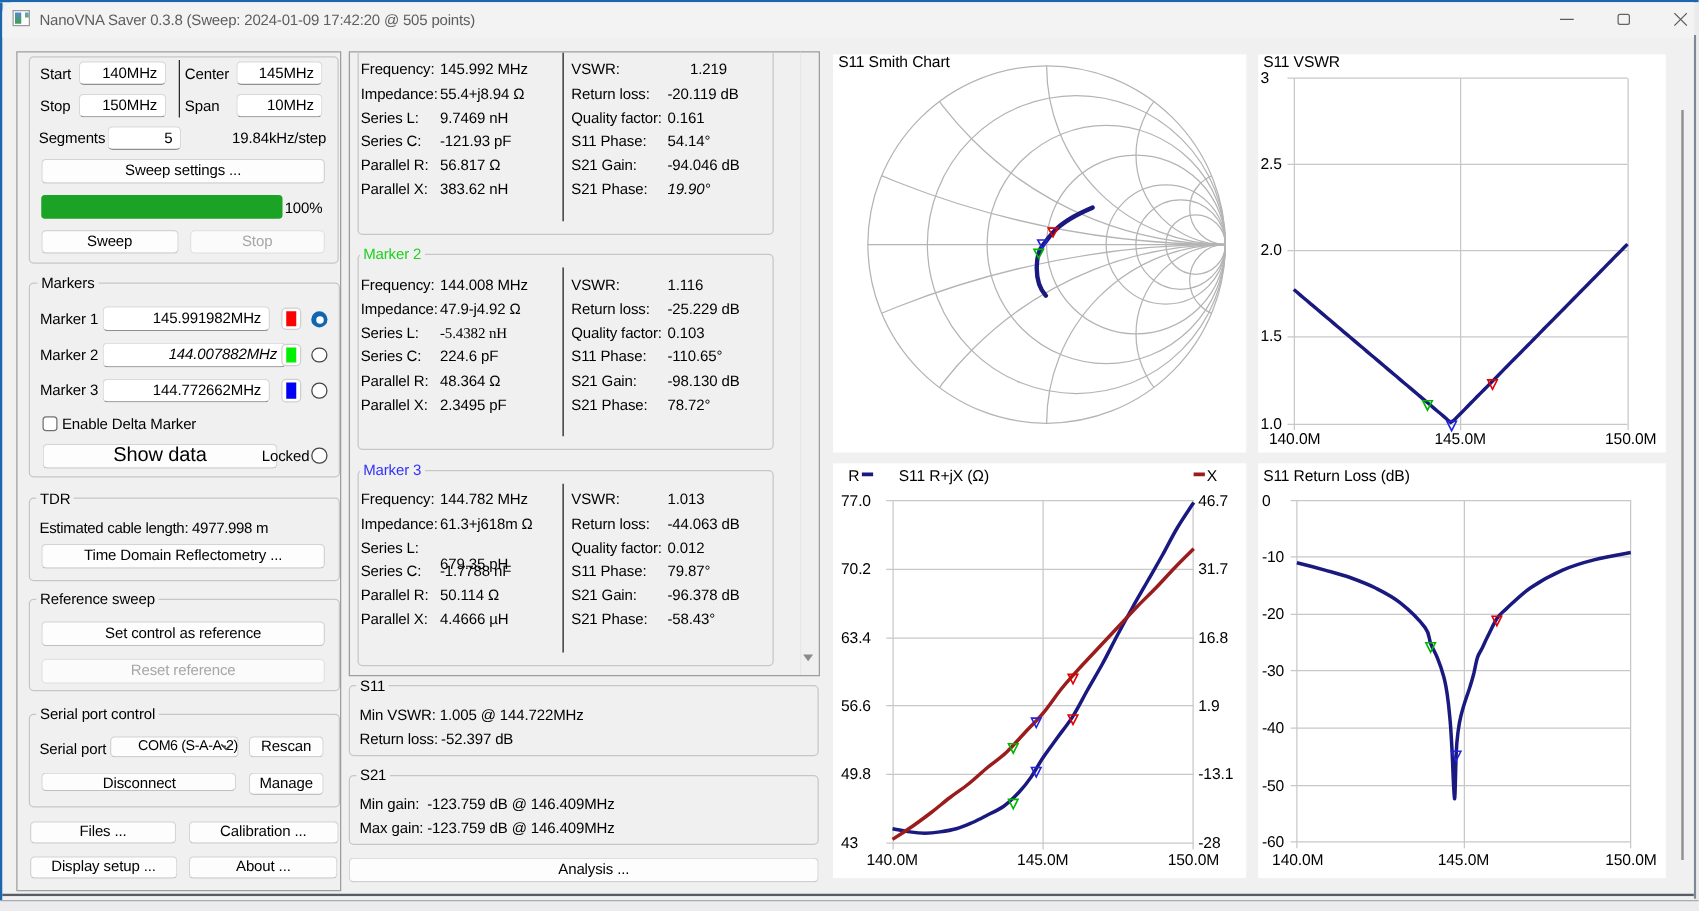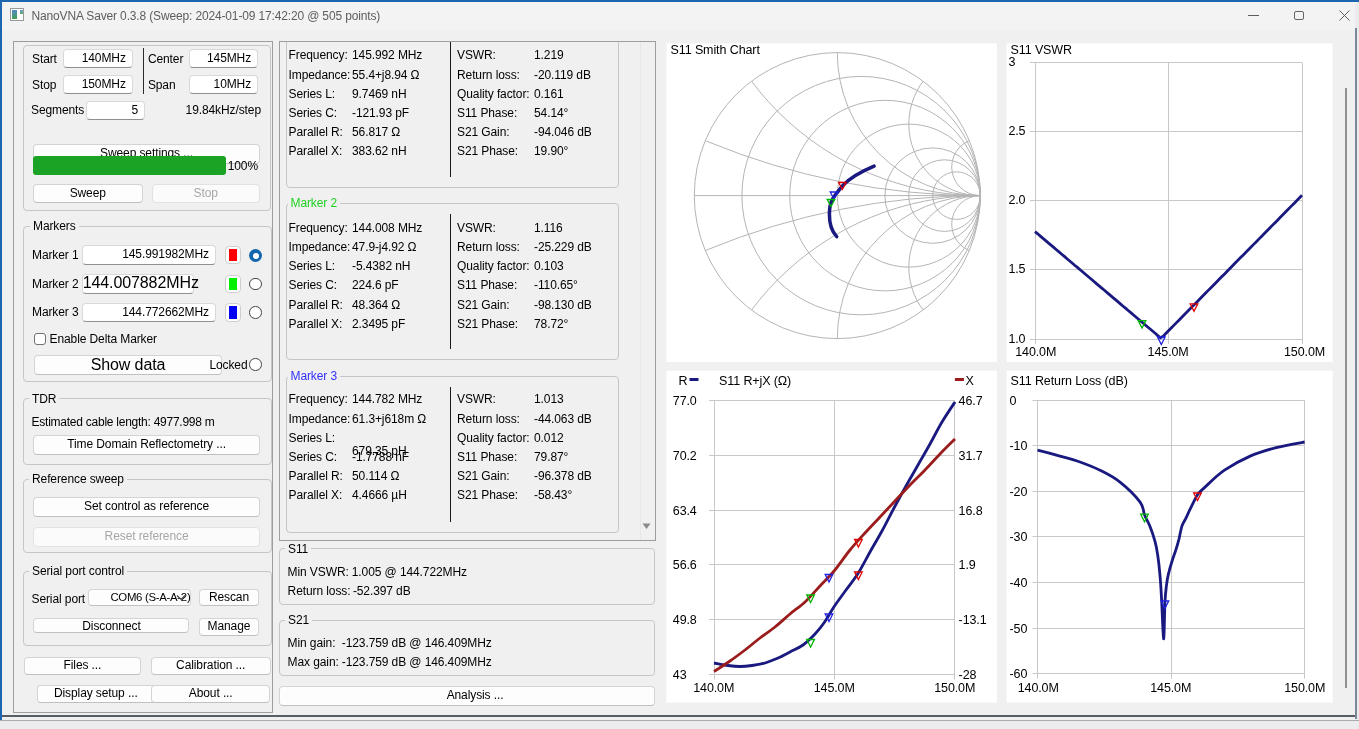--- a/index.html
+++ b/index.html
@@ -47,33 +47,33 @@
 <div class="lbl" style="left:147.9px;top:50.5px;">Center</div>
 <div class="inp" style="left:188.7px;top:49px;width:69.40000000000003px;height:19px;font-size:12px;line-height:16px;">145MHz</div>
 <div class="lbl" style="left:32px;top:76.5px;">Stop</div>
 <div class="inp" style="left:62.8px;top:75px;width:70.00000000000001px;height:19px;font-size:12px;line-height:16px;">150MHz</div>
 <div class="lbl" style="left:147.9px;top:76.5px;">Span</div>
 <div class="inp" style="left:188.7px;top:75px;width:69.40000000000003px;height:19px;font-size:12px;line-height:16px;">10MHz</div>
 <div class="abs" style="left:143px;top:48px;width:1px;height:46px;background:#2a2a2a;"></div>
 <div class="lbl" style="left:31px;top:102px;">Segments</div>
 <div class="inp" style="left:86px;top:100.5px;width:59px;height:19.0px;font-size:12px;line-height:16.0px;">5</div>
 <div class="lbl" style="right:1098px;top:102px;">19.84kHz/step</div>
-<div class="btn" style="left:33px;top:126.5px;width:227px;height:20.0px;font-size:12px;line-height:17.0px;margin-top:17px;">Sweep settings ...</div>
+<div class="btn" style="left:33px;top:126.5px;width:227px;height:20.0px;font-size:12px;line-height:17.0px;">Sweep settings ...</div>
 <div class="abs" style="left:33px;top:156px;width:193px;height:19px;background:#1aa325;border-radius:3px;"></div>
 <div class="lbl" style="right:1101px;top:157.5px;">100%</div>
 <div class="btn" style="left:33px;top:183.5px;width:109.5px;height:19.5px;font-size:12px;line-height:16.5px;">Sweep</div>
 <div class="btn dis" style="left:151.5px;top:183.5px;width:108.5px;height:19.5px;font-size:12px;line-height:16.5px;">Stop</div>
 <div class="gb" style="left:23px;top:225.5px;width:249px;height:156px;"></div>
 <div class="gbt" style="left:30px;top:220px;">Markers</div>
 <div class="lbl" style="left:32px;top:247.2px;">Marker 1</div>
 <div class="inp" style="left:81.7px;top:245.39999999999998px;width:134.3px;height:19.5px;font-size:12px;line-height:16.5px;">145.991982MHz</div>
 <div class="abs" style="left:224.5px;top:245.89999999999998px;width:16.5px;height:18.6px;background:#fff;border:1px solid #cfcfcf;border-radius:4px;"></div>
 <div class="abs" style="left:228.5px;top:248.89999999999998px;width:8.6px;height:12.6px;background:#ff0000;"></div>
 <div class="lbl" style="left:32px;top:275.8px;">Marker 2</div>
-<div class="inp" style="left:81.7px;top:274.0px;width:112px;height:19.5px;font-size:16px;line-height:16.5px;">144.007882MHz</div>
+<div class="inp" style="left:81.7px;top:274.0px;width:147px;height:19.5px;font-size:12px;line-height:16.5px;font-style:italic;">144.007882MHz</div>
 <div class="abs" style="left:224.5px;top:274.5px;width:16.5px;height:18.6px;background:#fff;border:1px solid #cfcfcf;border-radius:4px;"></div>
 <div class="abs" style="left:228.5px;top:277.5px;width:8.6px;height:12.6px;background:#00f000;"></div>
 <div class="lbl" style="left:32px;top:304.4px;">Marker 3</div>
 <div class="inp" style="left:81.7px;top:302.59999999999997px;width:134.3px;height:19.5px;font-size:12px;line-height:16.5px;">144.772662MHz</div>
 <div class="abs" style="left:224.5px;top:303.09999999999997px;width:16.5px;height:18.6px;background:#fff;border:1px solid #cfcfcf;border-radius:4px;"></div>
 <div class="abs" style="left:228.5px;top:306.09999999999997px;width:8.6px;height:12.6px;background:#0000f5;"></div>
 <div class="abs" style="left:248.9px;top:248.9px;width:13.6px;height:13.6px;border-radius:50%;background:#1166ad;"></div>
 <div class="abs" style="left:252.6px;top:252.6px;width:6.2px;height:6.2px;border-radius:50%;background:#fff;"></div>
 <div class="abs" style="left:249.4px;top:277.5px;width:12.6px;height:12.6px;border-radius:50%;border:1.2px solid #454545;background:#fff;"></div>
 <div class="abs" style="left:249.4px;top:306.09999999999997px;width:12.6px;height:12.6px;border-radius:50%;border:1.2px solid #454545;background:#fff;"></div>
@@ -95,71 +95,71 @@
 <div class="lbl" style="left:31.5px;top:590.5px;">Serial port</div>
 <div class="btn" style="left:88.3px;top:588.9px;width:103.1px;height:17.6px;text-align:right;padding-left:3px;line-height:15px;font-size:11.4px;letter-spacing:-0.3px;">COM6 (S-A-A-2)</div>
 <svg class="abs" style="left:176px;top:594px;" width="10" height="7" viewBox="0 0 10 7">
     <path d="M1 1.5 L5 5.5 L9 1.5" stroke="#444" stroke-width="1.2" fill="none"></path>
   </svg>
 <div class="btn" style="left:198.5px;top:588.9px;width:60.89999999999998px;height:17.600000000000023px;font-size:12px;line-height:14.600000000000023px;">Rescan</div>
 <div class="btn" style="left:33.4px;top:618.2px;width:156.1px;height:15px;font-size:12px;line-height:14.799999999999955px;">Disconnect</div>
 <div class="btn" style="left:198.5px;top:618.2px;width:60.89999999999998px;height:17.799999999999955px;font-size:12px;line-height:14.799999999999955px;">Manage</div>
 <div class="btn" style="left:23.6px;top:657.4px;width:117.70000000000002px;height:17.899999999999977px;font-size:12px;line-height:14.899999999999977px;">Files ...</div>
 <div class="btn" style="left:150.8px;top:657.4px;width:119.80000000000001px;height:17.899999999999977px;font-size:12px;line-height:14.899999999999977px;">Calibration ...</div>
-<div class="btn" style="left:23.6px;top:685px;width:118.4px;height:18px;font-size:12px;line-height:15px;margin-left:13px;">Display setup ...</div>
+<div class="btn" style="left:23.6px;top:685px;width:118.4px;height:18px;font-size:12px;line-height:15px;">Display setup ...</div>
 <div class="btn" style="left:151.3px;top:685px;width:118.80000000000001px;height:18px;font-size:12px;line-height:15px;">About ...</div>
 <div class="abs" style="left:279px;top:41px;width:377px;height:500px;border:1px solid #9d9d9d;background:#f0f0f0;"></div>
 <div class="abs" style="left:639.5px;top:42px;width:1px;height:498px;background:#e7e7e7;"></div>
 <svg class="abs" style="left:641px;top:522px;" width="11" height="8" viewBox="0 0 11 8">
     <path d="M1.5 1.5 L9.5 1.5 L5.5 7 Z" fill="#8b8b8b"></path>
   </svg>
 <div class="abs" style="left:280px;top:42px;width:360px;height:498px;overflow:hidden;">
 <div class="abs" style="left:6px;top:-10.600000000000001px;width:333px;height:157.0px;border:1px solid #c6c6c6;border-radius:4px;"></div>
 <div class="abs" style="left:170px;top:0.3999999999999986px;width:1px;height:135.0px;background:#1a1a1a;"></div>
 <div class="abs" style="left:6px;top:161.2px;width:333px;height:157.0px;border:1px solid #c6c6c6;border-radius:4px;"></div>
 <div class="abs" style="left:7.5px;top:155.2px;background:#f0f0f0;line-height:13px;padding:0 3px;color:#21d021;white-space:nowrap;">Marker 2</div>
 <div class="abs" style="left:170px;top:172.2px;width:1px;height:135.0px;background:#1a1a1a;"></div>
 <div class="abs" style="left:6px;top:333.8px;width:333px;height:156.99999999999994px;border:1px solid #c6c6c6;border-radius:4px;"></div>
 <div class="abs" style="left:7.5px;top:327.8px;background:#f0f0f0;line-height:13px;padding:0 3px;color:#3232fa;white-space:nowrap;">Marker 3</div>
 <div class="abs" style="left:170px;top:344.8px;width:1px;height:134.99999999999994px;background:#1a1a1a;"></div>
 </div>
 <div class="lbl" style="left:288.6px;top:47.4px;">Frequency:</div>
 <div class="lbl" style="left:352px;top:47.4px;">145.992 MHz</div>
 <div class="lbl" style="left:457px;top:47.4px;">VSWR:</div>
-<div class="lbl" style="left:534px;top:47.4px;">1.219</div>
+<div class="lbl" style="left:552px;top:47.4px;">1.219</div>
 <div class="lbl" style="left:288.6px;top:66.6px;">Impedance:</div>
 <div class="lbl" style="left:352px;top:66.6px;">55.4+j8.94 Ω</div>
 <div class="lbl" style="left:457px;top:66.6px;">Return loss:</div>
 <div class="lbl" style="left:534px;top:66.6px;">-20.119 dB</div>
 <div class="lbl" style="left:288.6px;top:85.8px;">Series L:</div>
 <div class="lbl" style="left:352px;top:85.8px;">9.7469 nH</div>
 <div class="lbl" style="left:457px;top:85.8px;">Quality factor:</div>
 <div class="lbl" style="left:534px;top:85.8px;">0.161</div>
 <div class="lbl" style="left:288.6px;top:105.0px;">Series C:</div>
 <div class="lbl" style="left:352px;top:105.0px;">-121.93 pF</div>
 <div class="lbl" style="left:457px;top:105.0px;">S11 Phase:</div>
 <div class="lbl" style="left:534px;top:105.0px;">54.14°</div>
 <div class="lbl" style="left:288.6px;top:124.19999999999999px;">Parallel R:</div>
 <div class="lbl" style="left:352px;top:124.19999999999999px;">56.817 Ω</div>
 <div class="lbl" style="left:457px;top:124.19999999999999px;">S21 Gain:</div>
 <div class="lbl" style="left:534px;top:124.19999999999999px;">-94.046 dB</div>
 <div class="lbl" style="left:288.6px;top:143.4px;">Parallel X:</div>
 <div class="lbl" style="left:352px;top:143.4px;">383.62 nH</div>
 <div class="lbl" style="left:457px;top:143.4px;">S21 Phase:</div>
-<div class="lbl" style="left:534px;top:143.4px;">19.90°</div>
+<div class="lbl" style="left:534px;top:143.4px;font-style:italic;">19.90°</div>
 <div class="lbl" style="left:288.6px;top:219.7px;">Frequency:</div>
 <div class="lbl" style="left:352px;top:219.7px;">144.008 MHz</div>
 <div class="lbl" style="left:457px;top:219.7px;">VSWR:</div>
 <div class="lbl" style="left:534px;top:219.7px;">1.116</div>
 <div class="lbl" style="left:288.6px;top:238.89999999999998px;">Impedance:</div>
 <div class="lbl" style="left:352px;top:238.89999999999998px;">47.9-j4.92 Ω</div>
 <div class="lbl" style="left:457px;top:238.89999999999998px;">Return loss:</div>
 <div class="lbl" style="left:534px;top:238.89999999999998px;">-25.229 dB</div>
 <div class="lbl" style="left:288.6px;top:258.09999999999997px;">Series L:</div>
-<div class="lbl" style="left:352px;top:258.09999999999997px;">-5.4382 nH</div>
+<div class="lbl" style="left:352px;top:258.09999999999997px;font-family:Liberation Serif, serif;">-5.4382 nH</div>
 <div class="lbl" style="left:457px;top:258.09999999999997px;">Quality factor:</div>
 <div class="lbl" style="left:534px;top:258.09999999999997px;">0.103</div>
 <div class="lbl" style="left:288.6px;top:277.29999999999995px;">Series C:</div>
 <div class="lbl" style="left:352px;top:277.29999999999995px;">224.6 pF</div>
 <div class="lbl" style="left:457px;top:277.29999999999995px;">S11 Phase:</div>
 <div class="lbl" style="left:534px;top:277.29999999999995px;">-110.65°</div>
 <div class="lbl" style="left:288.6px;top:296.5px;">Parallel R:</div>
 <div class="lbl" style="left:352px;top:296.5px;">48.364 Ω</div>
 <div class="lbl" style="left:457px;top:296.5px;">S21 Gain:</div>
 <div class="lbl" style="left:534px;top:296.5px;">-98.130 dB</div>

